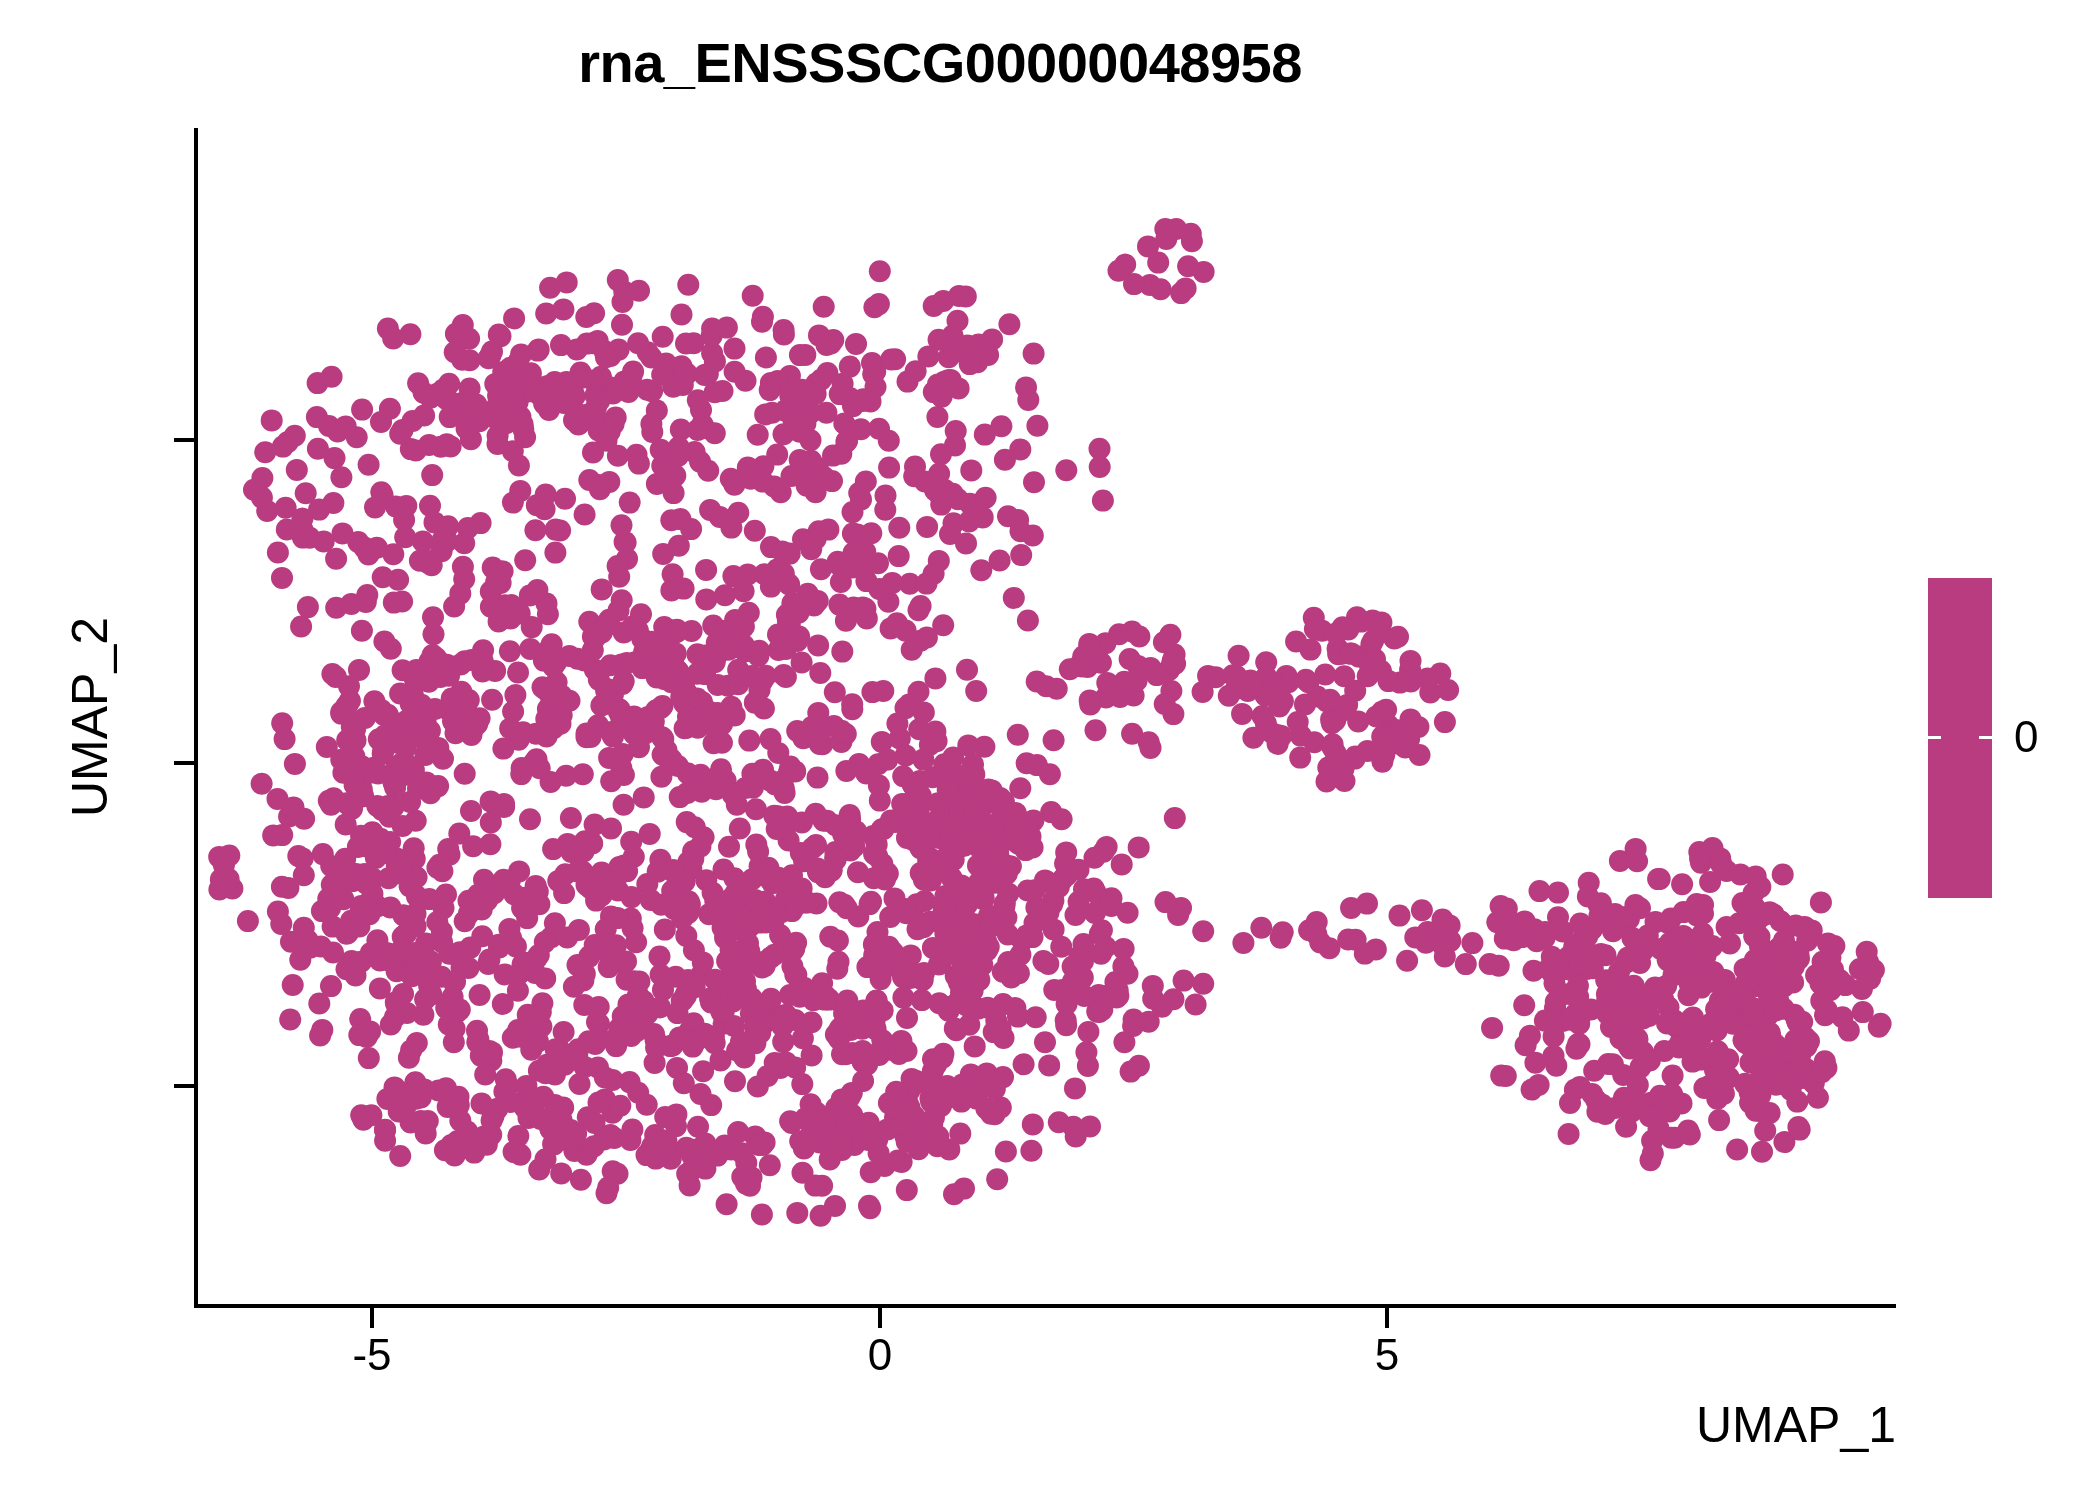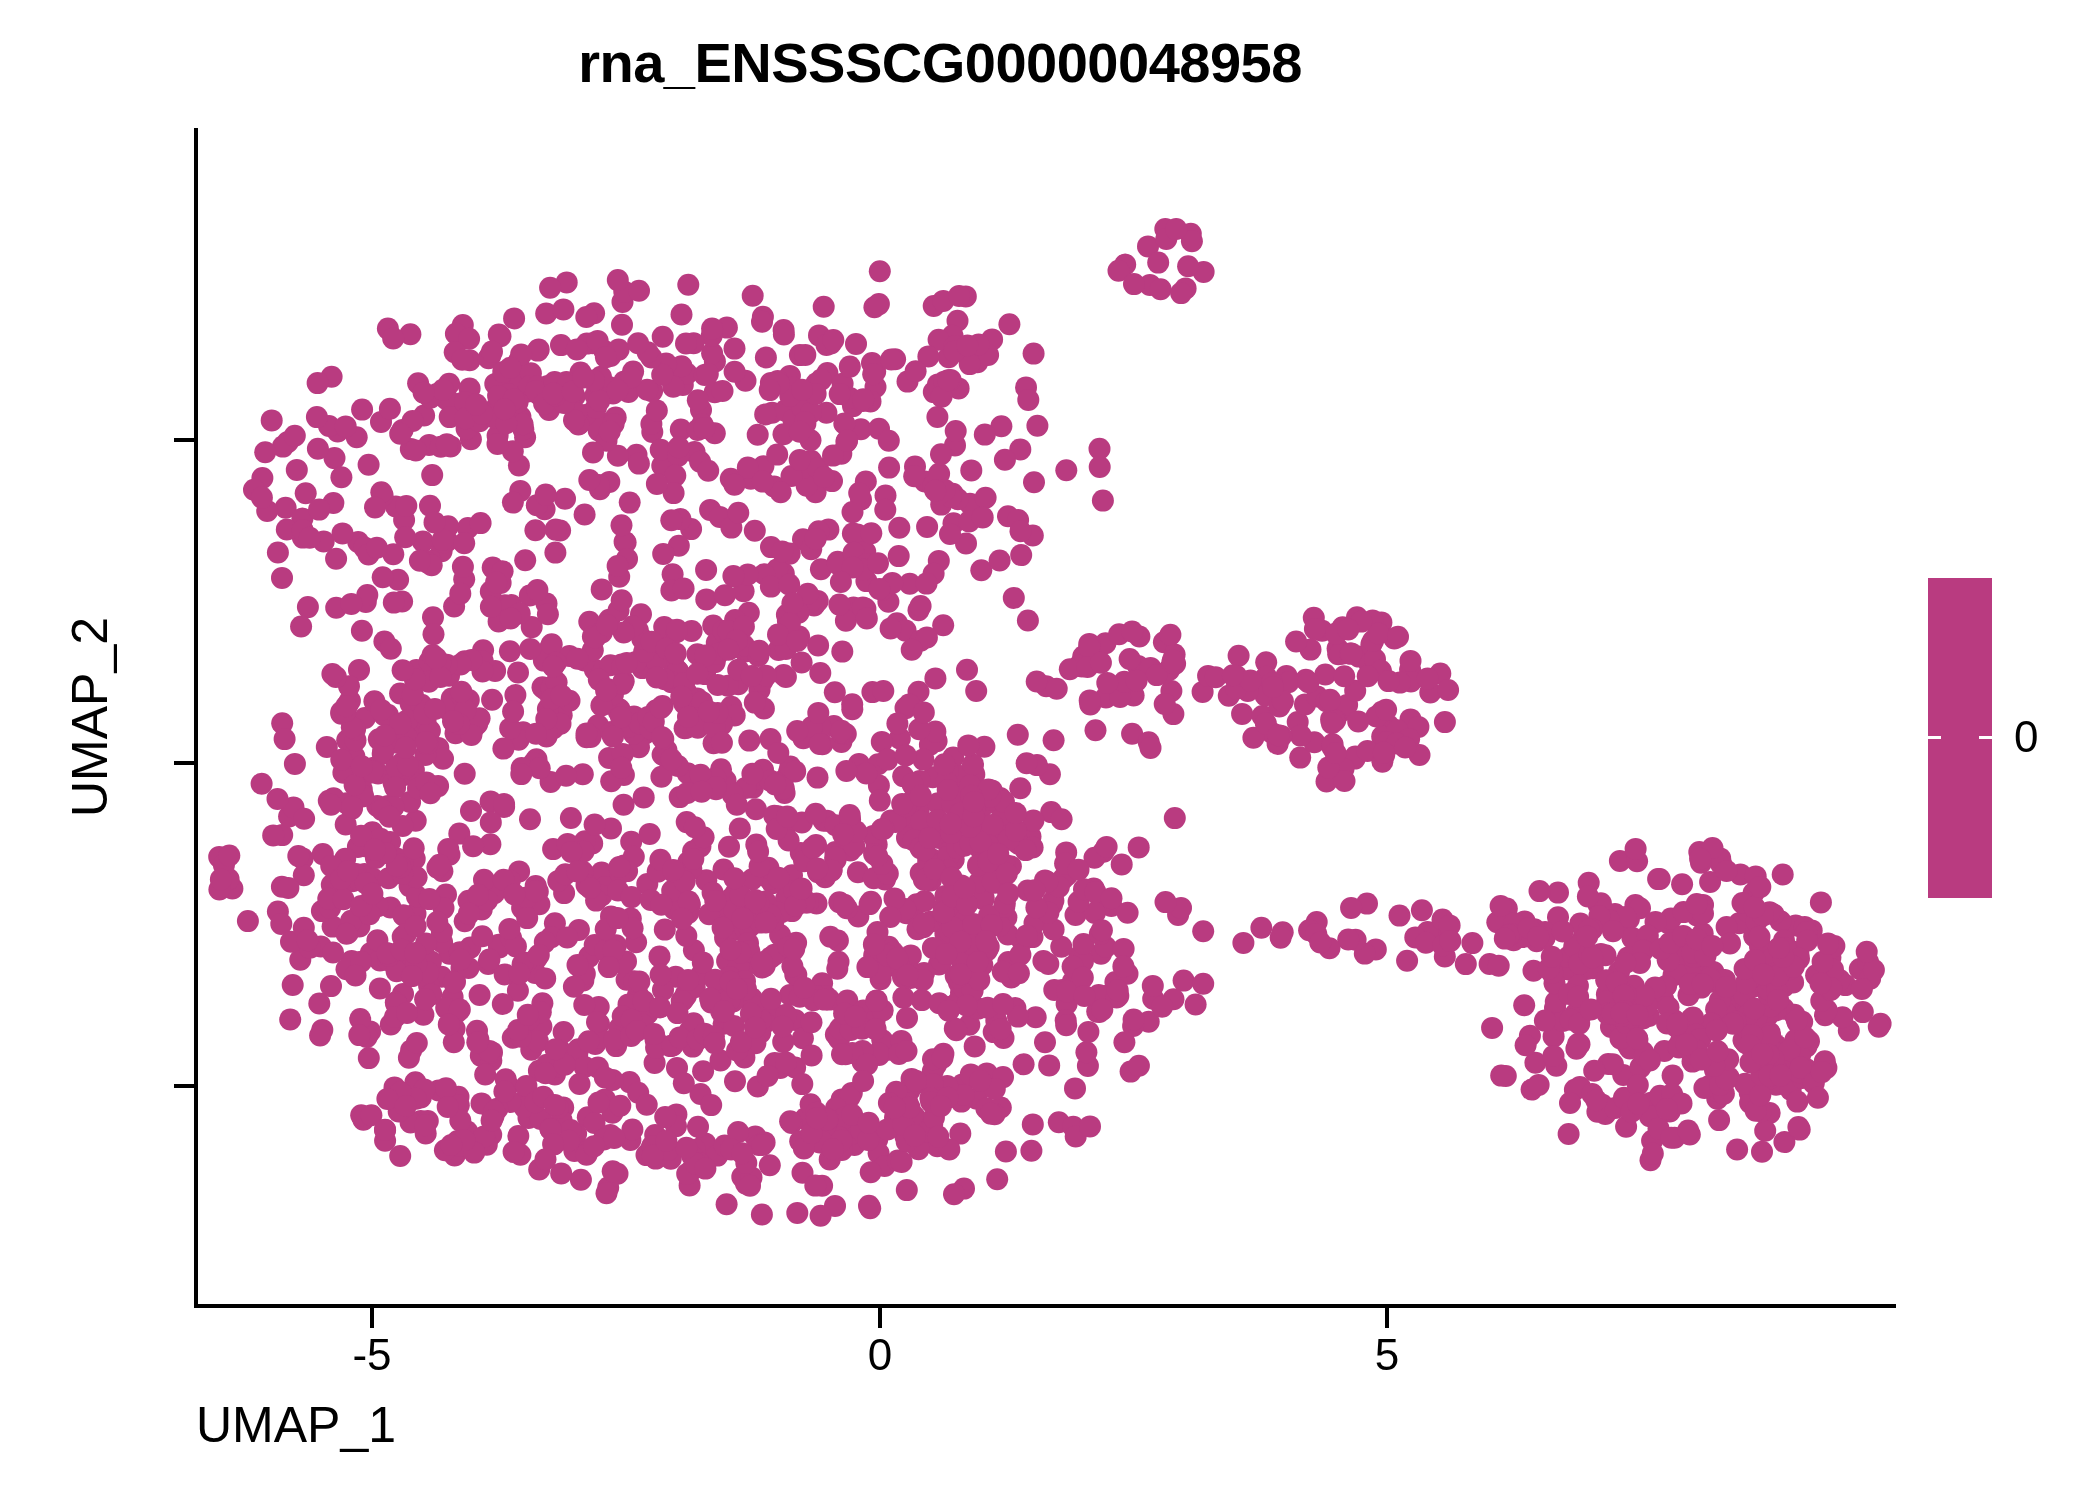--- a/index.html
+++ b/index.html
@@ -75,21 +75,21 @@
     font-size: 44px;
     color: #000000;
     white-space: nowrap;
     font-family: "Liberation Sans", sans-serif;
   }
   #xlabel {
     position: absolute;
     left: 196px;
     top: 1396px;
     width: 1700px;
-    text-align: left;
+    text-align: right;
     font-size: 50px;
     color: #000000;
     font-family: "Liberation Sans", sans-serif;
   }
   #ylabel {
     position: absolute;
     left: -310px;
     top: 688px;
     width: 800px;
     text-align: center;

